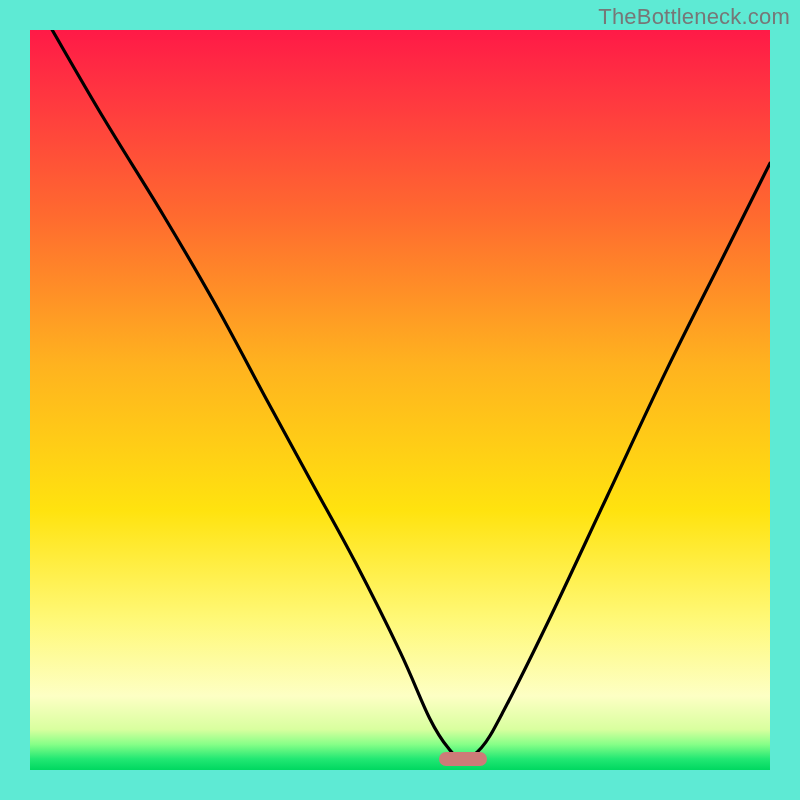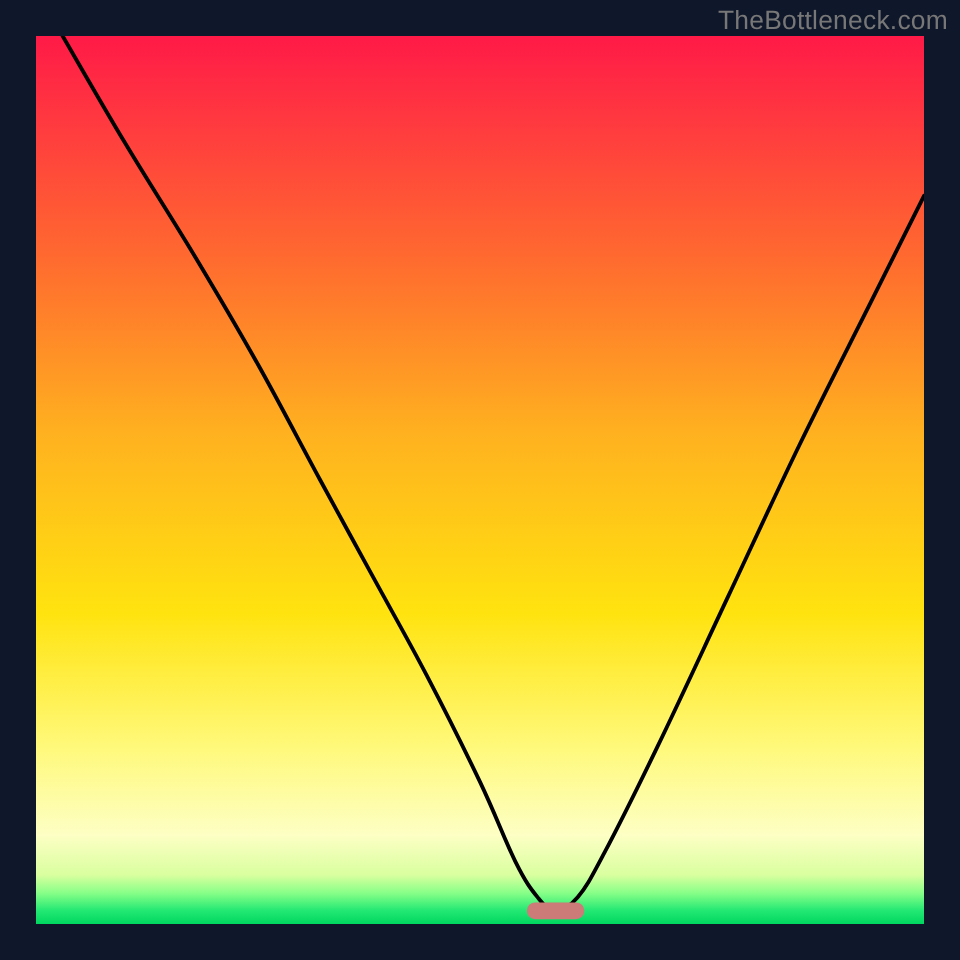--- a/index.html
+++ b/index.html
@@ -8,21 +8,21 @@
     width: 800px;
     height: 800px;
     background: #000;
     overflow: hidden;
     font-family: Arial, Helvetica, sans-serif;
   }
   .frame {
     position: relative;
     width: 800px;
     height: 800px;
-    background: #0f172a;
+    background: #5eead4;
   }
   .watermark {
     position: absolute;
     top: 4px;
     right: 10px;
     color: #777;
     font-size: 22px;
     font-weight: 500;
     letter-spacing: 0.2px;
     z-index: 10;

